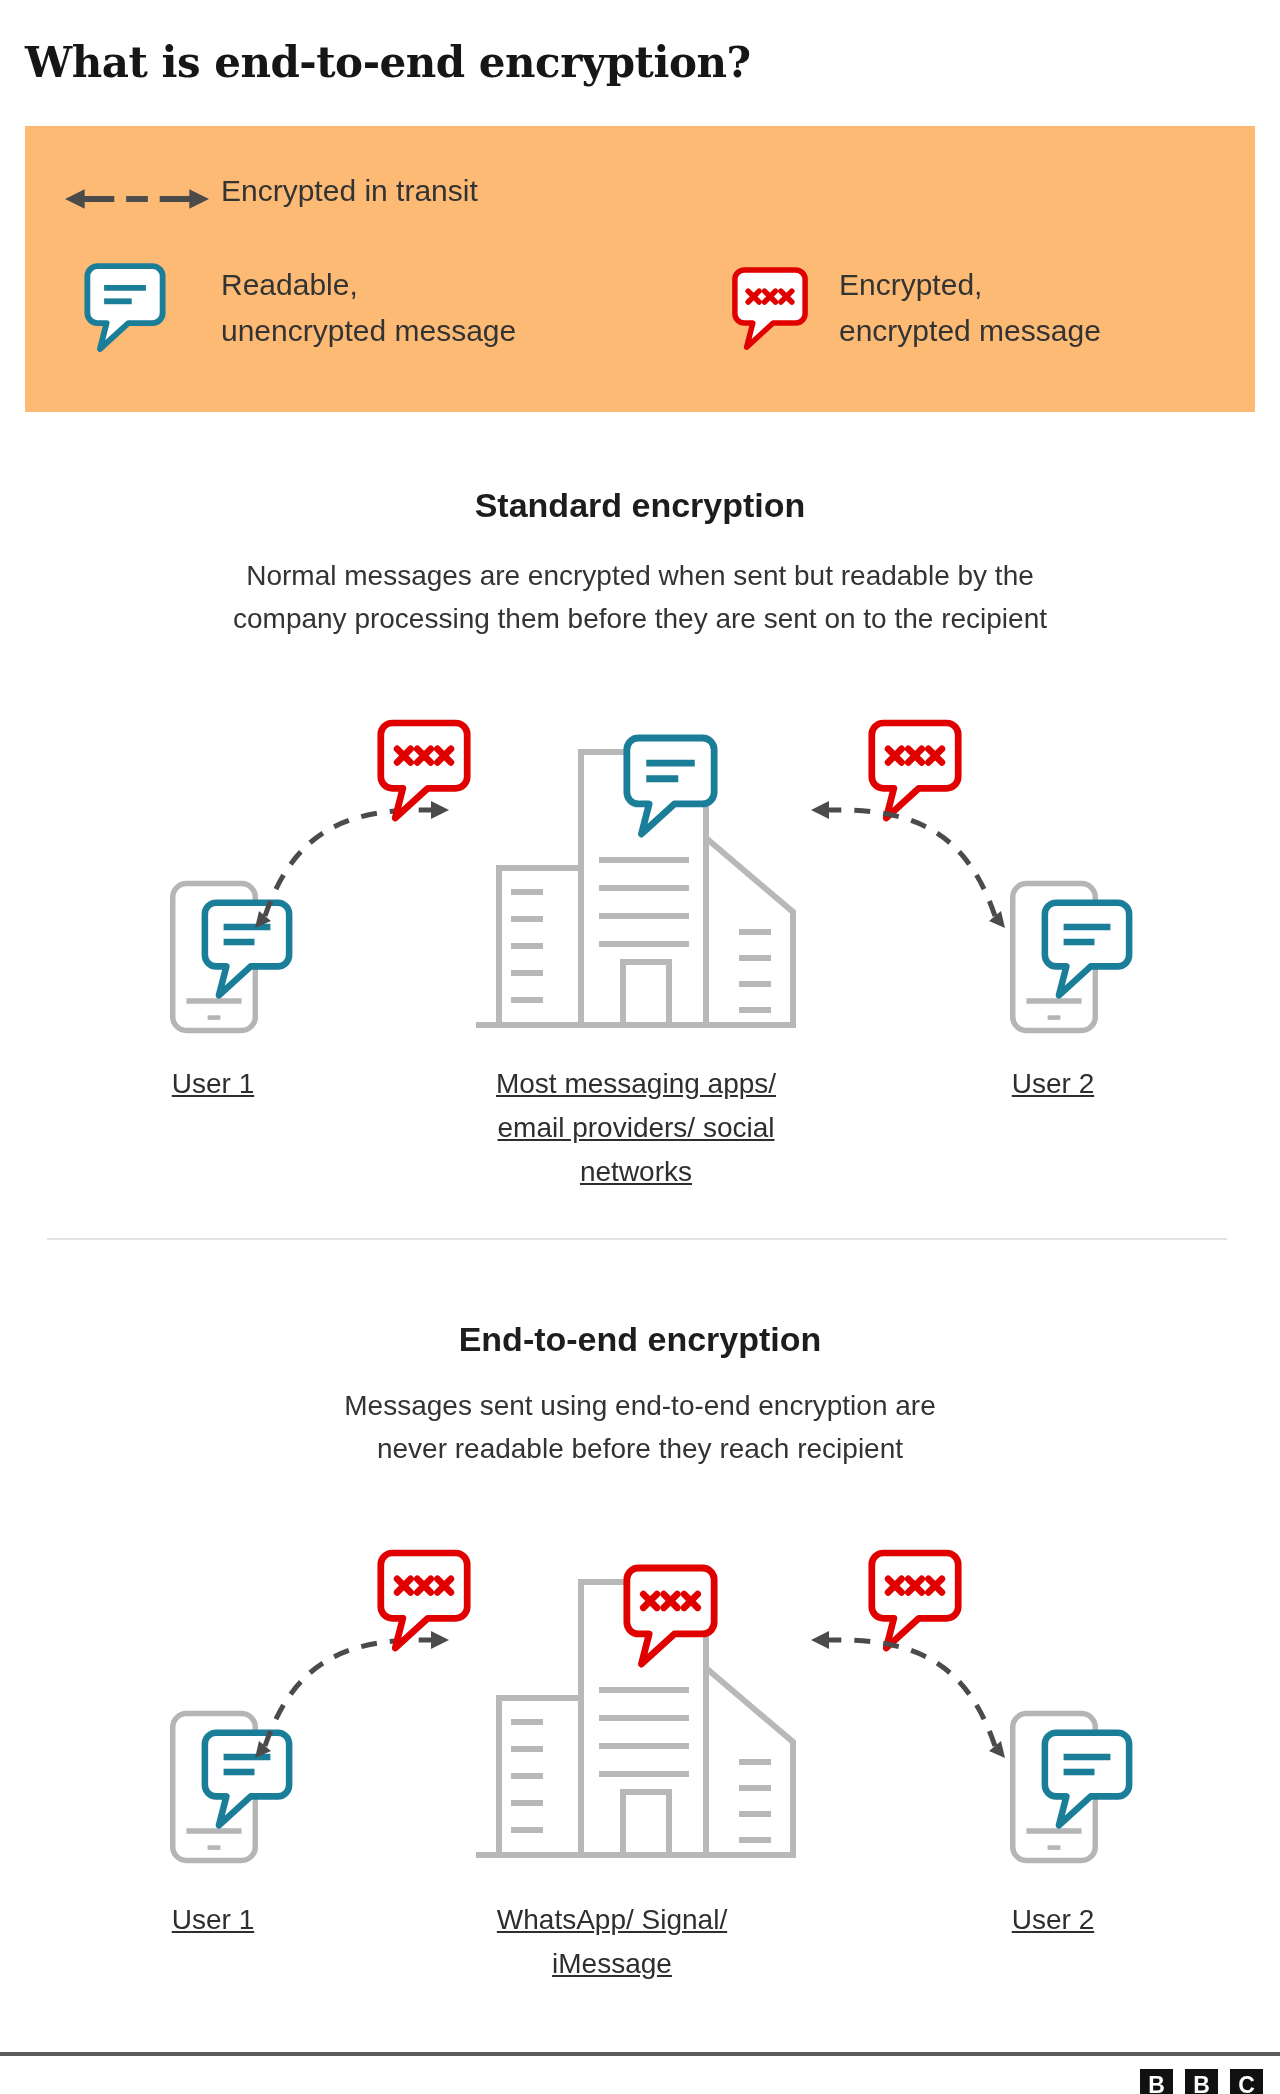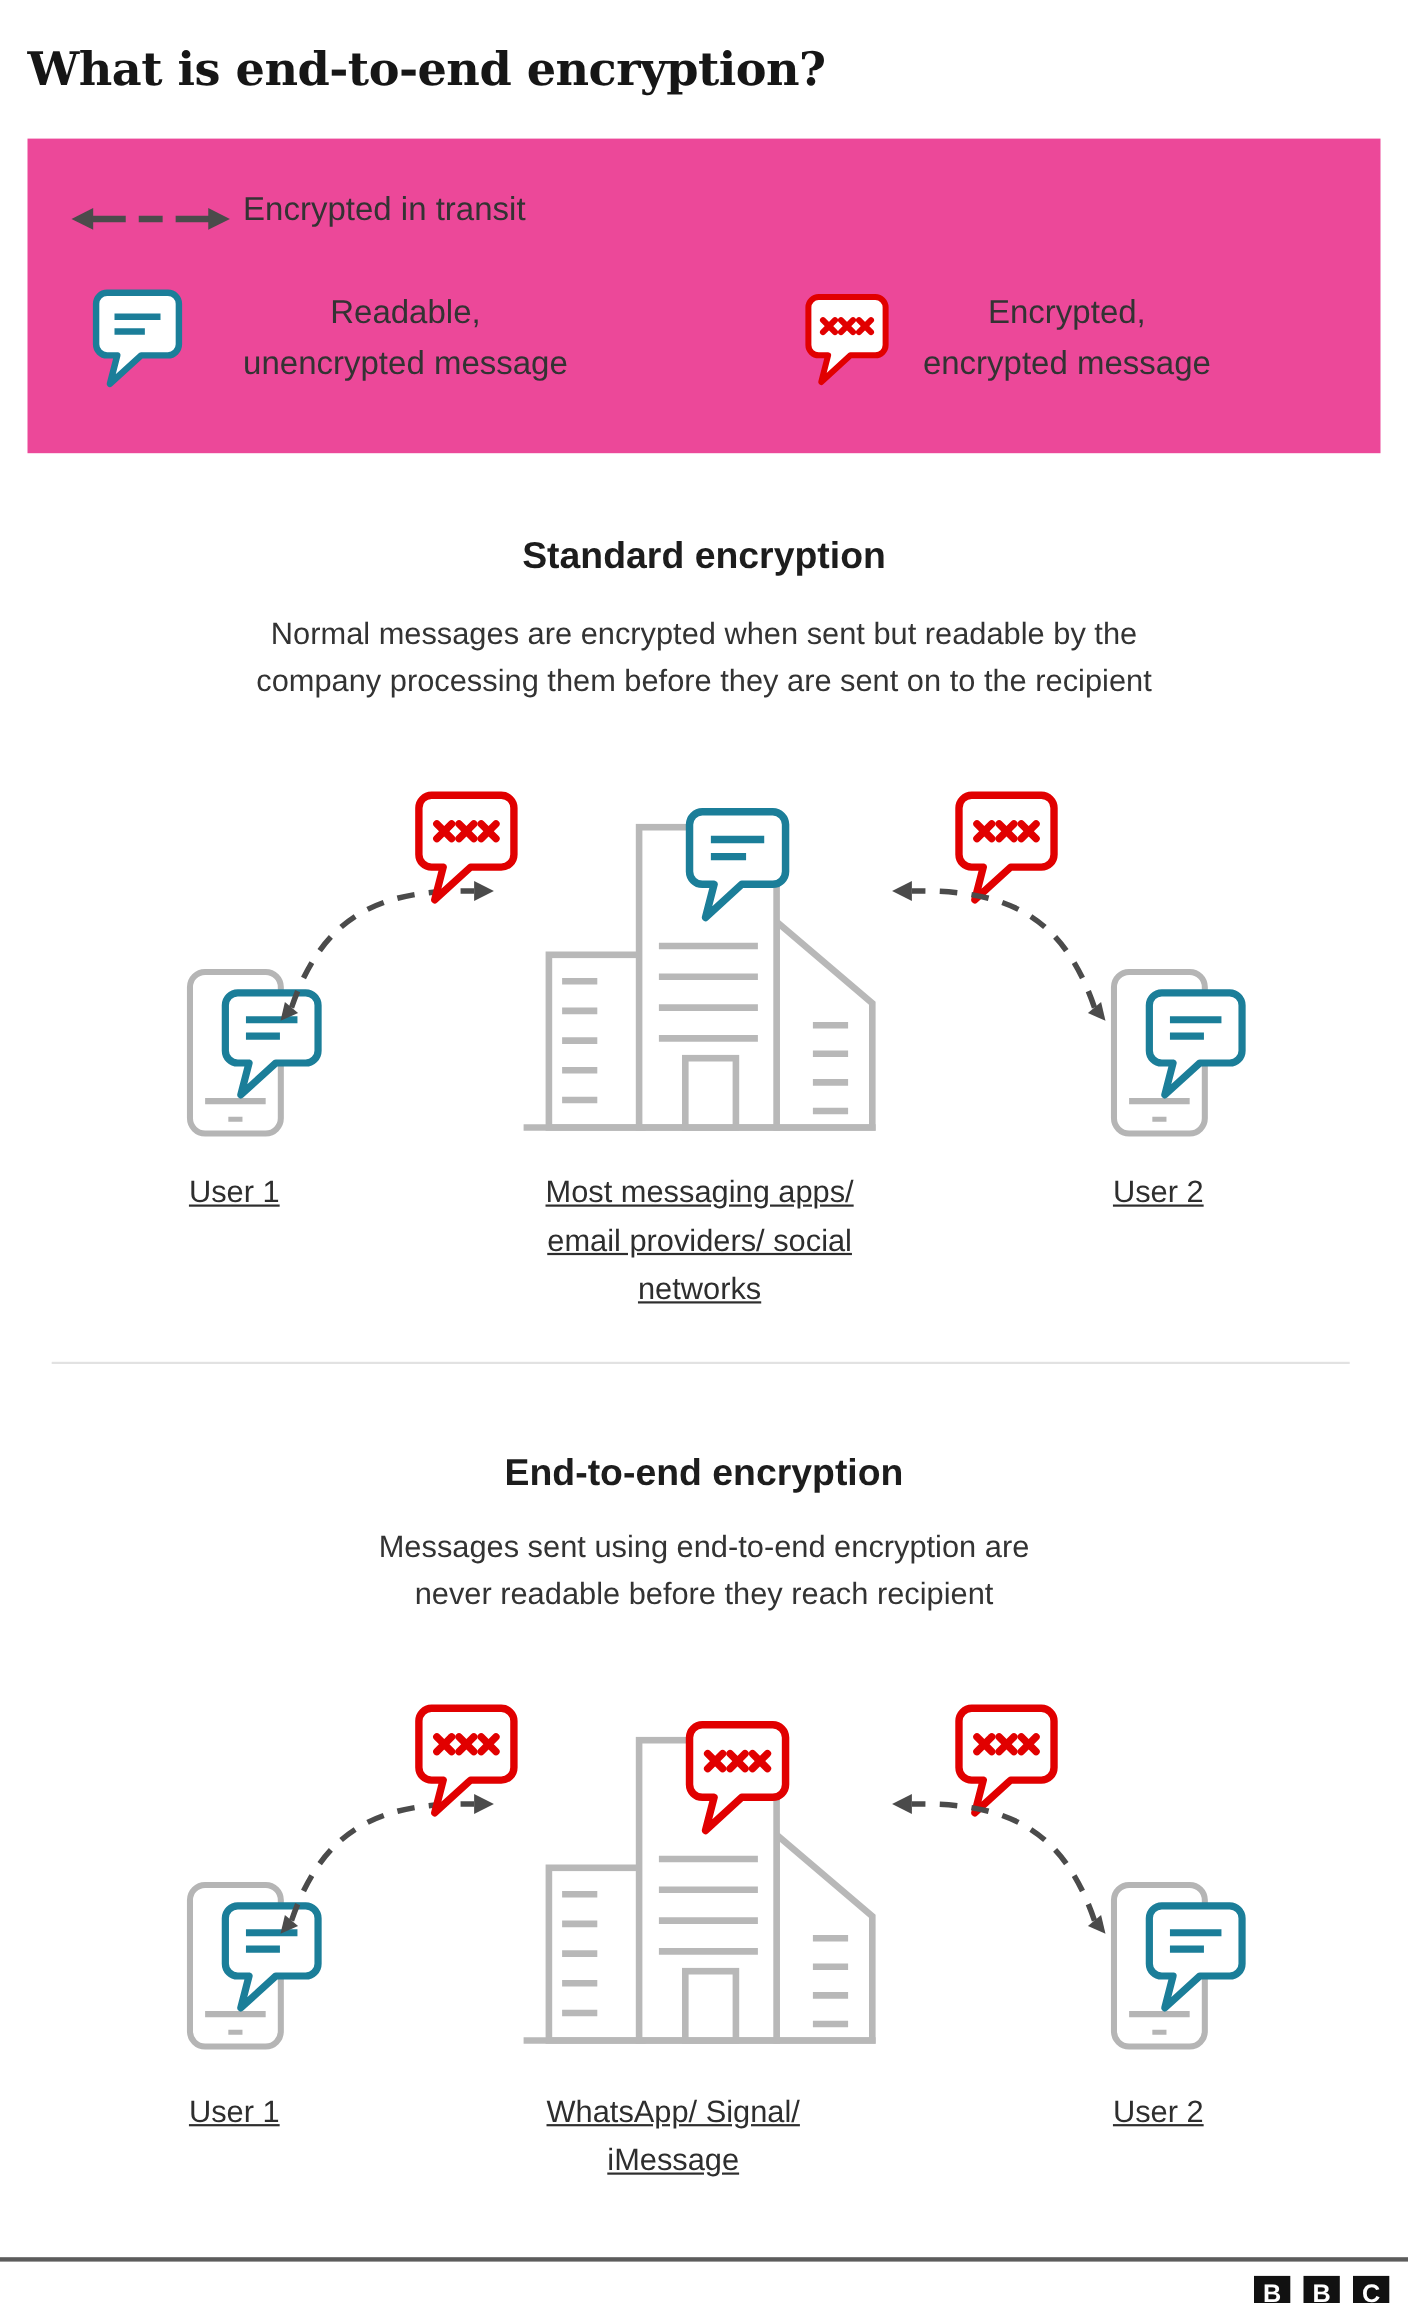--- a/index.html
+++ b/index.html
@@ -1,22 +1,22 @@
 <!DOCTYPE html>
 <html><head>
 <meta charset="utf-8">
 <style>
   html,body{margin:0;padding:0;background:#ffffff;}
   #page{position:relative;width:1280px;height:2094px;background:#ffffff;overflow:hidden;
         font-family:"Liberation Sans",sans-serif;color:#2e2e2e;margin-top:22px;}
   .abs{position:absolute;}
-  .ml{white-space:pre-line;text-align:center;}
+  .ml{white-space:pre-line;}
   #title{left:25px;top:16px;width:1100px;font-family:"DejaVu Serif",serif;
          font-weight:bold;font-size:42px;color:#161616;letter-spacing:-0.5px;}
-  #legend{left:25px;top:104px;width:1230px;height:286px;background:#ec4899;}
+  #legend{left:25px;top:104px;width:1230px;height:286px;background:#fdba74;}
   .legend-label{font-size:30px;line-height:46px;color:#333333;}
   .sec-heading{left:0;width:1280px;text-align:center;font-size:34px;font-weight:bold;color:#1d1d1d;}
   .sec-desc{left:0;width:1280px;text-align:center;font-size:28px;line-height:43px;color:#333333;}
   .diagram{left:0;width:1280px;height:330px;}
   .label-row{font-size:28px;line-height:44px;color:#2e2e2e;text-align:center;text-decoration:underline;}
   #divider{left:47px;top:1216px;width:1180px;height:2px;background:#e2e2e2;}
   #footer-rule{left:0;top:2030px;width:1280px;height:4px;background:#5c5c5c;}
   .bbc-block{width:33px;height:33px;background:#111111;color:#ffffff;display:flex;
              align-items:center;justify-content:center;font-weight:bold;font-size:23px;
              font-family:"Liberation Sans",sans-serif;}

